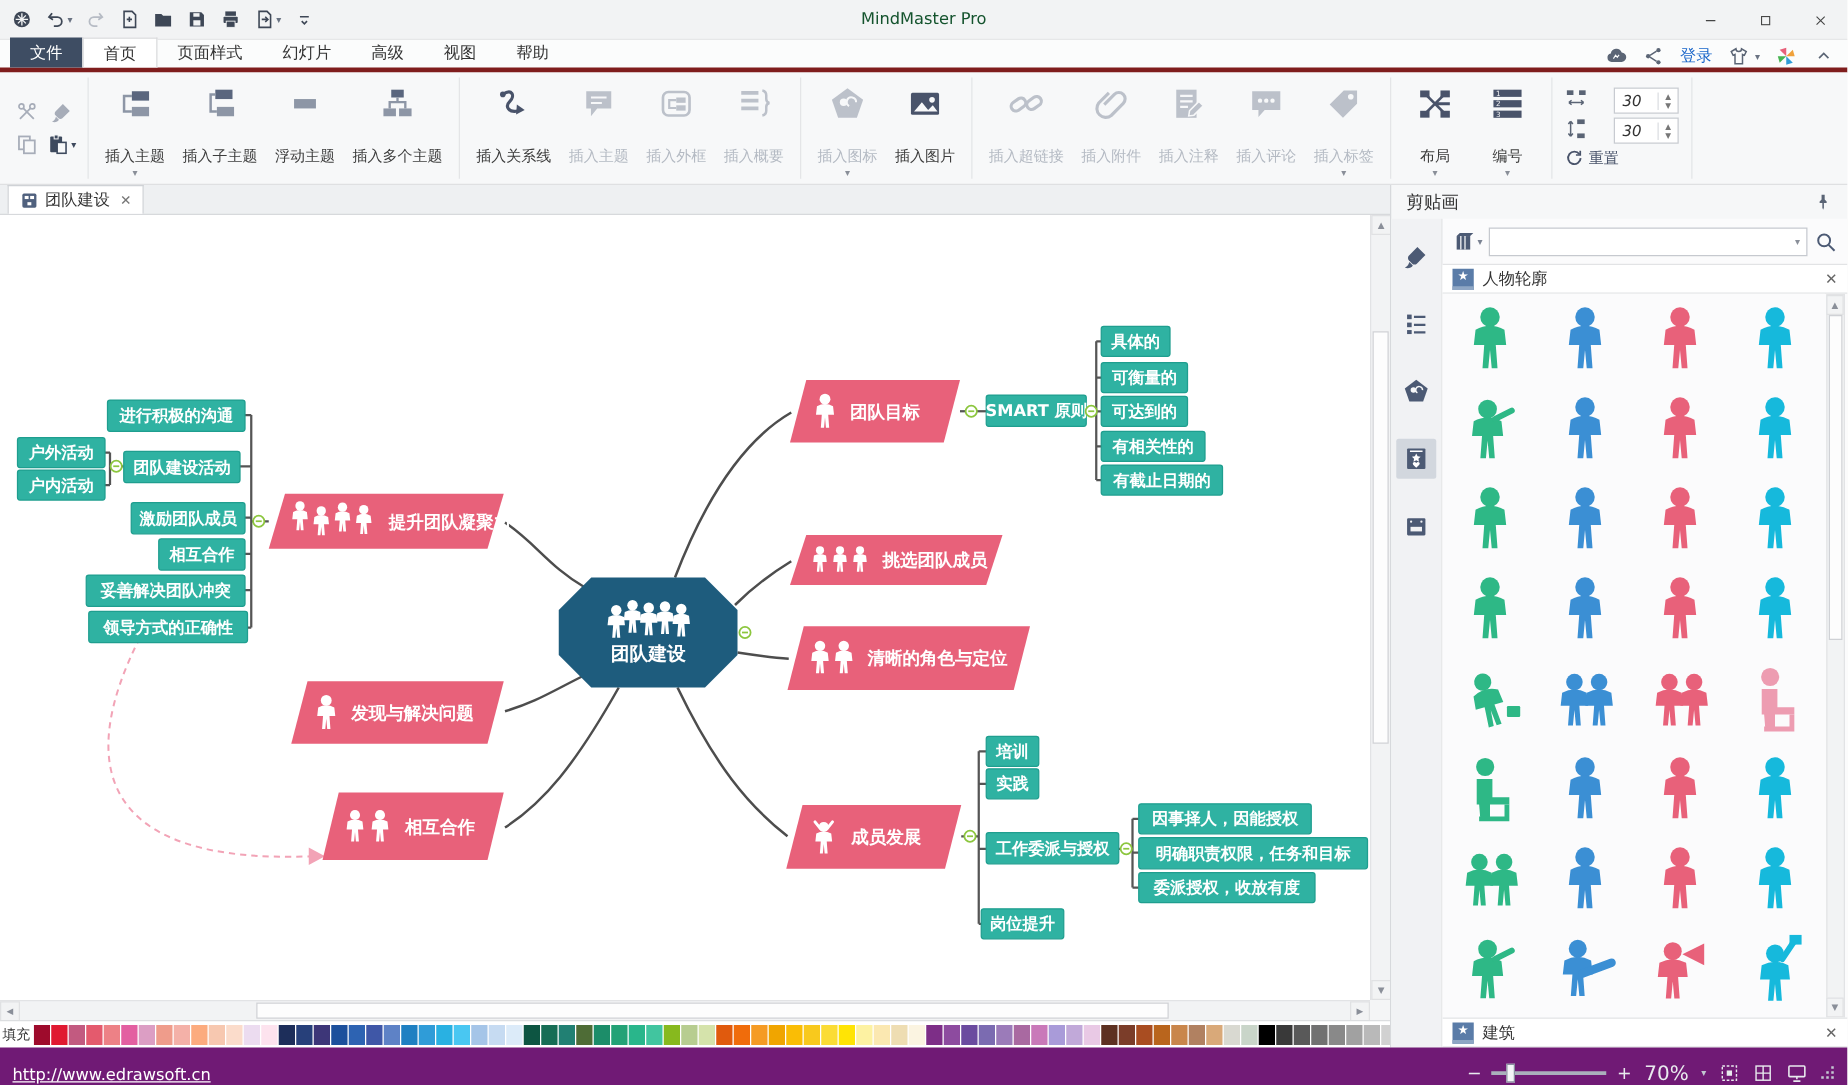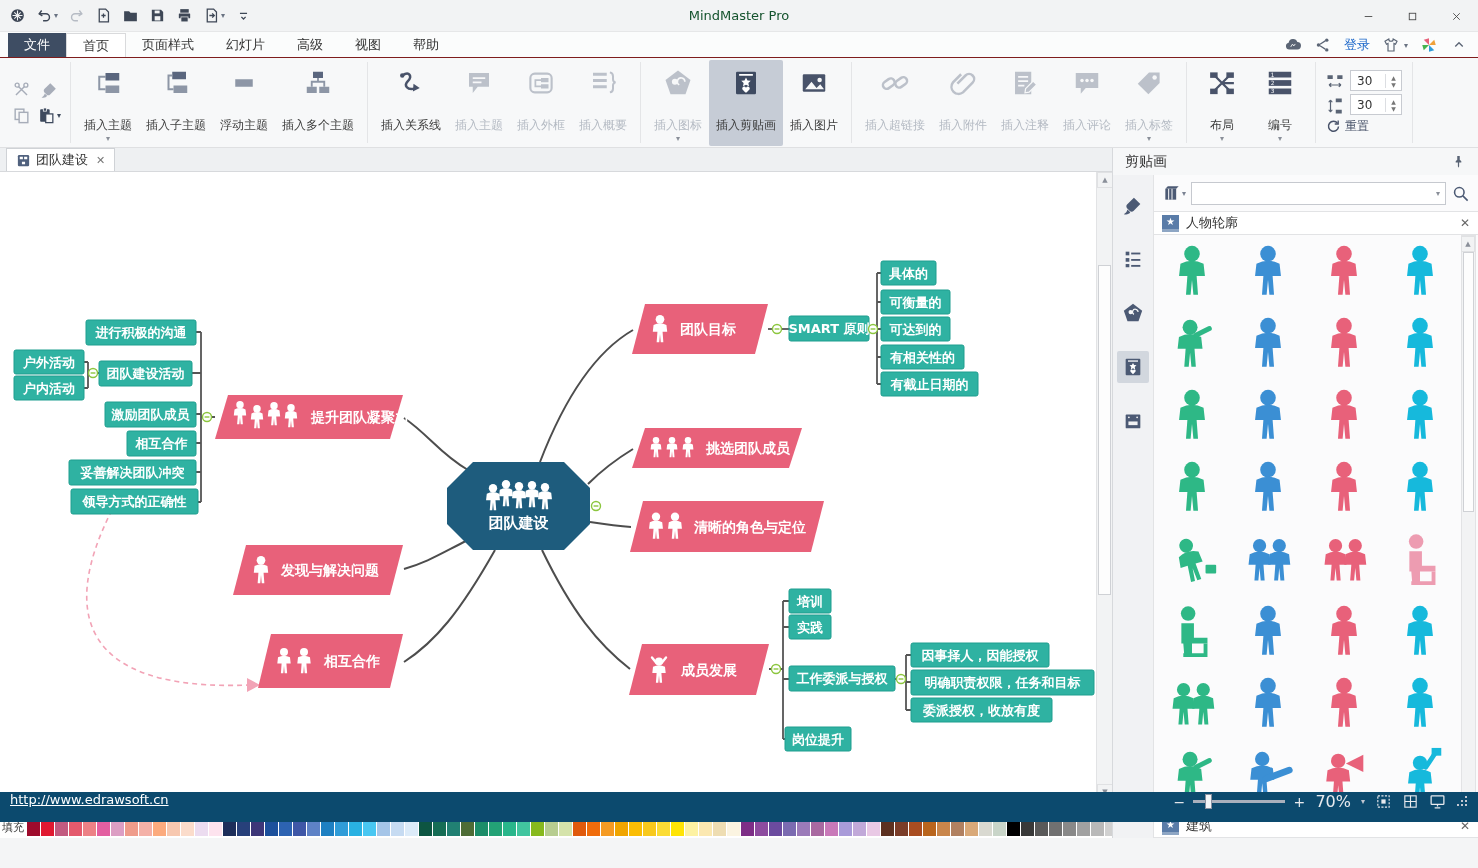--- a/index.html
+++ b/index.html
@@ -15,21 +15,21 @@
   .qbtn { display:inline-flex; align-items:center; height:24px; padding:0 3px; color:#3e4756; cursor:default; }
   .qbtn svg { width:17px; height:17px; }
   .qbtn .dd { font-size:8px; color:#6a7382; margin-left:1px; }
   .win-title { position:absolute; left:0; right:0; text-align:center; font-size:13px; color:#14532d; pointer-events:none; }
   .wctrls { position:absolute; right:0; top:0; height:32px; display:flex; }
   .wc { width:44px; height:32px; display:flex; align-items:center; justify-content:center; color:#444; }
   .wc svg { width:13px; height:13px; }
 
   
   .menubar { position:absolute; left:0; top:32px; width:100%; height:26px; background:#fbfcfc;
-    border-bottom:1px solid #7f1d1d; display:flex; align-items:flex-end;text-align:center; }
+    border-bottom:4px solid #7f1d1d; display:flex; align-items:flex-end;text-align:center; }
   .file-btn { margin-left:8px; width:58px; height:24px; background:#3e4d63; color:#fff;
     display:flex; align-items:center; justify-content:center; font-size:13px; }
   .mtab { height:24px; padding:0 16px; display:flex; align-items:center; font-size:13px; color:#333; }
   .mtab.active { background:#fff; border:1px solid #d9dadc; border-bottom:none; }
   .menubar-right { position:absolute; right:10px; top:0; height:26px; display:flex; align-items:center; gap:12px; }
   .mr-ic { color:#5b6575; display:inline-flex; align-items:center; }
   .mr-ic svg { width:18px; height:18px; }
   .login { color:#1a66c9; font-size:13px; text-decoration:none; }
   .mr-dd { font-size:8px; color:#6a7382; margin-left:-8px; }
 
@@ -48,21 +48,21 @@
   .rbtn.normal { color:#7d8797; }
   .rbtn.emph { color:#49536a; }
   .rbtn.selected { background:#c6ccd6; color:#3e4a61; }
   .clip-grid { display:grid; grid-template-columns:26px 30px; grid-template-rows:26px 26px; align-items:center; justify-items:center; }
   .cbtn { display:inline-flex; align-items:center; color:#8d95a4; }
   .cbtn svg { width:19px; height:19px; }
   .cbtn.emph { color:#3e4a5e; }
   .cbtn.dim { color:#a7adb9; }
   .cbtn .dd { font-size:8px; margin-left:1px; }
   .spacing-col { display:flex; flex-direction:column; justify-content:center; gap:3px; padding:0 4px; }
-  .spin-row { display:flex; align-items:flex-end; gap:6px; color:#5a6475; }
+  .spin-row { display:flex; align-items:flex-start; gap:21px; color:#5a6475;font-style:italic; }
   .spin-row svg { width:18px; height:18px; }
   .spinbox { width:52px; height:21px; background:#fff; border:1px solid #c8cbd1; display:flex; align-items:center; }
   .spinval { flex:1; padding-left:6px; font-size:12px; color:#333; }
   .spinarr { width:16px; display:flex; flex-direction:column; align-items:center; border-left:1px solid #dcdee2; color:#777; }
   .spinarr span { font-size:6px; line-height:7px; }
   .reset-row { display:flex; align-items:center; gap:4px; color:#49536a; font-size:12px; }
   .reset-row svg { width:15px; height:15px; }
 
   
   .tabstrip { position:absolute; left:0; top:148px; width:1112px; height:24px; background:#eef0f2;
@@ -111,21 +111,21 @@
   .bottom-hdr { position:absolute; left:0; right:0; bottom:0; }
 
   
   .palette { position:absolute; left:0; top:816px; width:1112px; height:22px; background:#fff; border-top:1px solid #dcdee0;
     display:flex; align-items:center; }
   .pal-label { width:27px; font-size:11px; color:#333; padding-left:2px; }
   .swatches { display:flex; height:16px; overflow:hidden; }
   .swatch { width:13px; height:16px; margin-right:1px; flex:none; }
 
   
-  .statusbar { position:absolute; left:0; top:792px; width:100%; height:30px; background:#0c4a6e; display:flex; align-items:flex-start; }
+  .statusbar { position:absolute; left:0; top:838px; width:100%; height:30px; background:#701a75; display:flex; align-items:flex-end; }
   .status-url { color:#fff; font-size:13px; text-decoration:underline; margin-left:10px; }
   .status-right { position:absolute; right:8px; display:flex; align-items:center; gap:10px; color:#e8eaee; }
   .zoomctl { display:flex; align-items:center; gap:8px; }
   .zsign { font-size:14px; color:#e8eaee; width:12px; text-align:center; }
   .ztrack { position:relative; width:92px; height:3px; background:#aab0bc; }
   .zthumb { position:absolute; top:-6px; width:7px; height:15px; background:#f4f5f7; border:1px solid #8a90a0; }
   .zoomval { font-size:16px; color:#e8eaee; }
   .zdd { font-size:8px; color:#c2c7d1; }
   .sic { display:inline-flex; } .sic svg { width:17px; height:17px; }
   .grip { width:14px; height:14px; display:grid; grid-template-columns:4px 4px 4px; grid-template-rows:4px 4px 4px; }
@@ -391,32 +391,20 @@
         <div class="rbtn disabled">
           <span class="ricon">
             <svg viewBox="0 0 24 24">
               <path d="M12 2 L22 9.5 L18 21 H6 L2 9.5 Z" fill="currentColor"></path>
               <circle cx="9.5" cy="11" r="2.4" fill="#f7f8f9"></circle>
               <path d="M13 13.5 a3 3 0 1 1 4.5 -2.5" stroke="#f7f8f9" stroke-width="1.3" fill="none"></path>
             </svg>
           </span>
           <span class="rlabel">插入图标</span>
           <span class="rdd">▾</span>
-        </div>
-        <div class="rbtn selected">
-          <span class="ricon">
-            <svg viewBox="0 0 24 24">
-              <rect x="4" y="3" width="16" height="18" rx="1" fill="currentColor"></rect>
-              <path d="M6.5 5.5 h11" stroke="#fff" stroke-width="1.4"></path>
-              <path d="M12 7.5 l1.2 2.4 2.6 0.3 -1.9 1.8 0.5 2.6 -2.4 -1.3 -2.4 1.3 0.5 -2.6 -1.9 -1.8 2.6 -0.3 z" fill="#fff"></path>
-              <path d="M12 19.8 c-2.5 -2.2 -3.7 -3.2 -2.6 -4.5 c0.8 -0.9 2 -0.5 2.6 0.4 c0.6 -0.9 1.8 -1.3 2.6 -0.4 c1.1 1.3 -0.1 2.3 -2.6 4.5 z" fill="#fff"></path>
-            </svg>
-          </span>
-          <span class="rlabel">插入剪贴画</span>
-          <span class="rdd"></span>
         </div>
         <div class="rbtn emph">
           <span class="ricon">
             <svg viewBox="0 0 24 24">
               <rect x="3" y="5" width="18" height="14" rx="1" fill="currentColor"></rect>
               <path d="M5 17 l5 -6 4 5 3 -3 3 4 z" fill="#f7f8f9"></path>
               <circle cx="16.5" cy="9.5" r="1.8" fill="#f7f8f9"></circle>
             </svg>
           </span>
           <span class="rlabel">插入图片</span>

